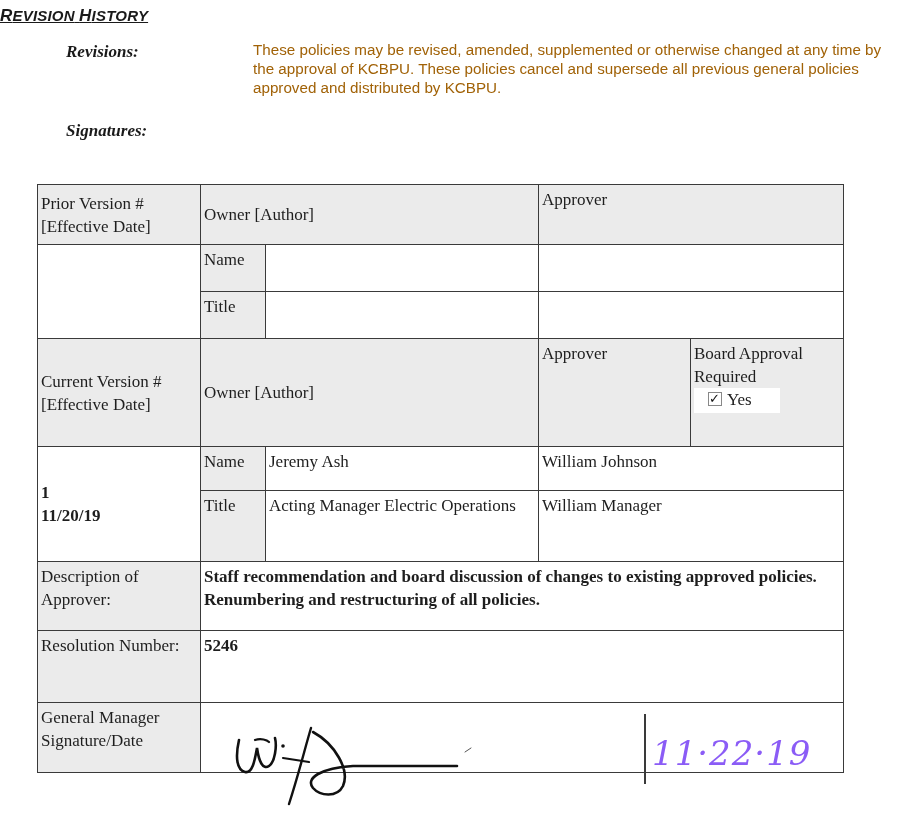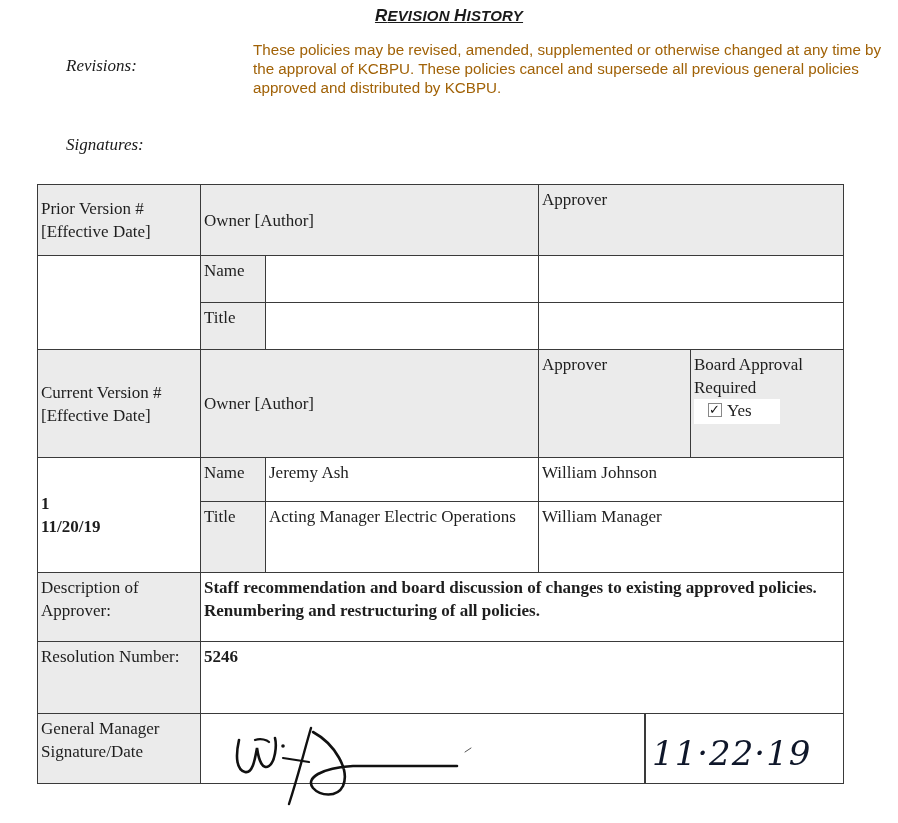--- a/index.html
+++ b/index.html
@@ -1,30 +1,30 @@
 <!DOCTYPE html>
 <html><head>
 <meta charset="utf-8">
 <style>
   html, body { margin:0; padding:0; }
   body { width:898px; height:823px; background:#ffffff; position:relative; overflow:hidden; font-family:"DejaVu Serif", serif; color:#1a1a1a; }
-  .title { position:absolute; left:0; width:898px; top:6px; text-align:center; font-family:"Liberation Sans", sans-serif; font-weight:bold; font-style:italic; font-size:15px; text-decoration:underline; letter-spacing:0.2px; }
+  .title { position:absolute; left:0; width:898px; top:6px; text-align:left; font-family:"Liberation Sans", sans-serif; font-weight:bold; font-style:italic; font-size:15px; text-decoration:underline; letter-spacing:0.2px; }
   .title .big { font-size:17px; }
-  .lbl { position:absolute; font-family:"Liberation Serif", serif; font-weight:normal; font-style:italic; font-size:17px;margin-top:14px; }
+  .lbl { position:absolute; font-family:"Liberation Serif", serif; font-weight:bold; font-style:italic; font-size:17px; }
   .rev-text { position:absolute; left:253px; top:40px; width:640px; font-family:"Liberation Sans", sans-serif; font-size:15.2px; line-height:19px; color:#a16207; }
   table.rh { position:absolute; left:37px; top:184px; border-collapse:collapse; table-layout:fixed; width:806px; }
   table.rh td { border:1.5px solid #3a3a3a; vertical-align:top; padding:3px 3px; font-family:"Liberation Serif", serif; font-size:17px; line-height:23px; color:#1e1e1e; }
   td.g { background:#ebebeb; }
   td.mid { vertical-align:middle !important; }
   td.b { font-weight:bold; }
   .cb { display:inline-block; width:12px; height:12px; border:1px solid #888; background:#fff; position:relative; vertical-align:-1px; margin-right:5px; }
   .cb::after { content:"✓"; position:absolute; left:0px; top:-6px; font-size:13px; font-weight:bold; color:#111; font-family:"DejaVu Sans", sans-serif; }
   .yesbox { display:inline-block; background:#fff; padding:0 28px 2px 14px; }
   .sig { position:absolute; left:225px; top:718px; }
-  .sigdate { position:absolute; left:652px; top:733px; font-family:"DejaVu Serif", serif; font-style:italic; font-size:34px; letter-spacing:1px; color:#0f172a; }
+  .sigdate { position:absolute; left:652px; top:733px; font-family:"DejaVu Serif", serif; font-style:italic; font-size:34px; letter-spacing:1px; color:#8b5cf6; }
 </style>
 </head>
 <body>
 
 <div class="title"><span class="big">R</span><span>EVISION</span> <span class="big">H</span><span>ISTORY</span></div>
 
 <div class="lbl" style="left:66px; top:42px;">Revisions:</div>
 <div class="rev-text">These policies may be revised, amended, supplemented or otherwise changed at any time by the approval of KCBPU.  These policies cancel and supersede all previous general policies approved and distributed by KCBPU.</div>
 
 <div class="lbl" style="left:66px; top:121px;">Signatures:</div>
@@ -32,21 +32,21 @@
 <table class="rh">
   <colgroup>
     <col style="width:163px">
       <col style="width:65px">
       <col style="width:273px">
       <col style="width:152px">
       <col style="width:153px">
   </colgroup>
 
   <tbody>
-      <tr style="height:71px">
+      <tr style="height:60px">
     <td class="g mid">Prior Version # [Effective Date]</td>
     <td class="g mid" colspan="2">Owner [Author]</td>
     <td class="g" colspan="2">Approver</td>
   </tr>
   <tr style="height:47px">
     <td rowspan="2"></td>
     <td class="g">Name</td>
     <td></td>
     <td colspan="2"></td>
   </tr>

